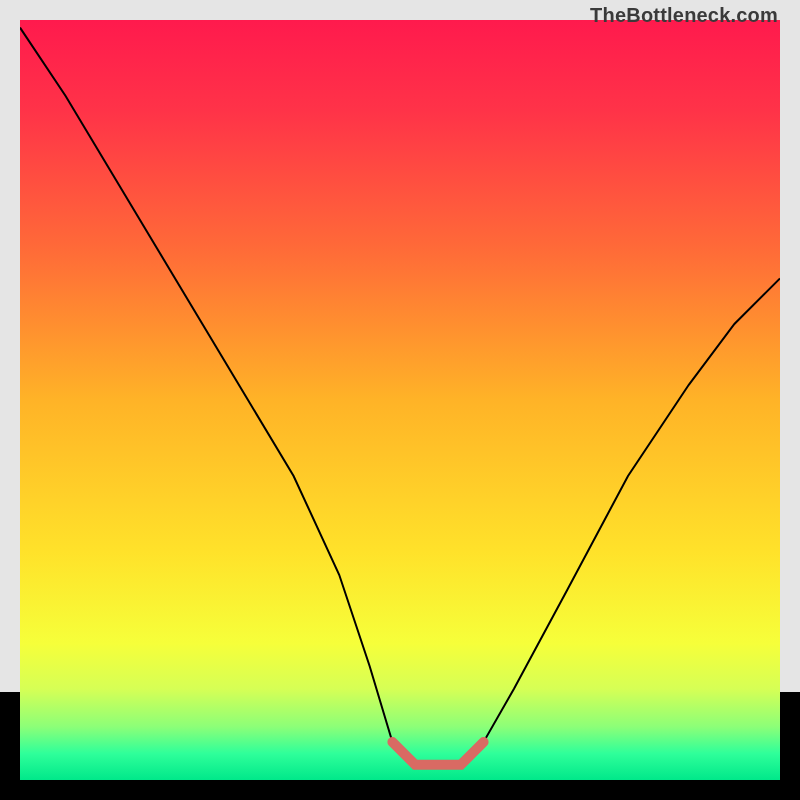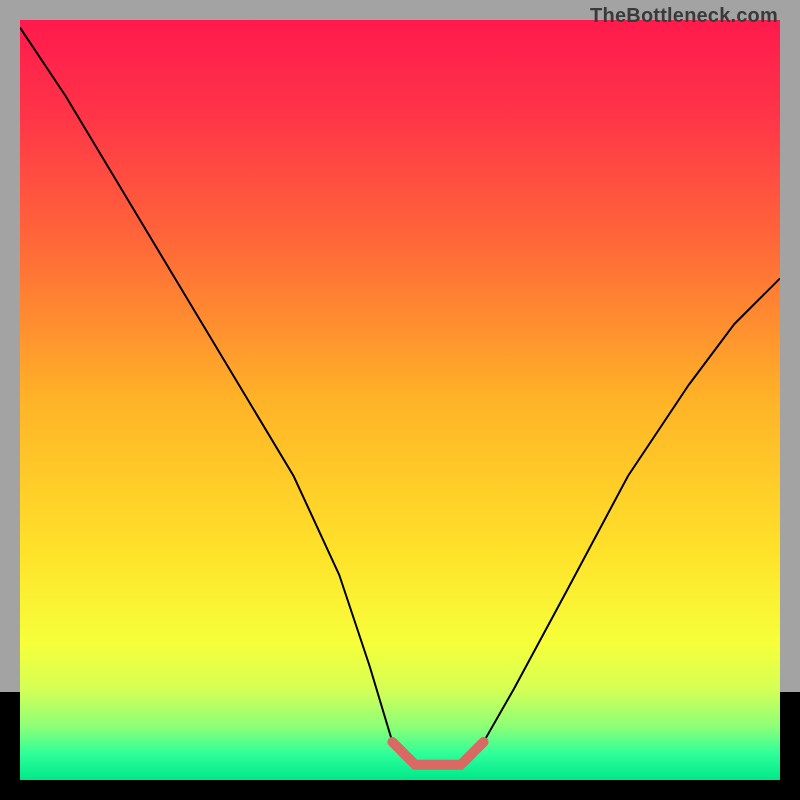--- a/index.html
+++ b/index.html
@@ -8,21 +8,21 @@
     width: 800px;
     height: 800px;
     background: #000;
     font-family: Arial, Helvetica, sans-serif;
     overflow: hidden;
   }
   .frame {
     position: relative;
     width: 800px;
     height: 692px;
-    background: #a3a3a3;
+    background: #e5e5e5;
   }
   .plot {
     position: absolute;
     left: 20px;
     top: 20px;
     width: 760px;
     height: 760px;
   }
   .gradient {
     width: 100%;

